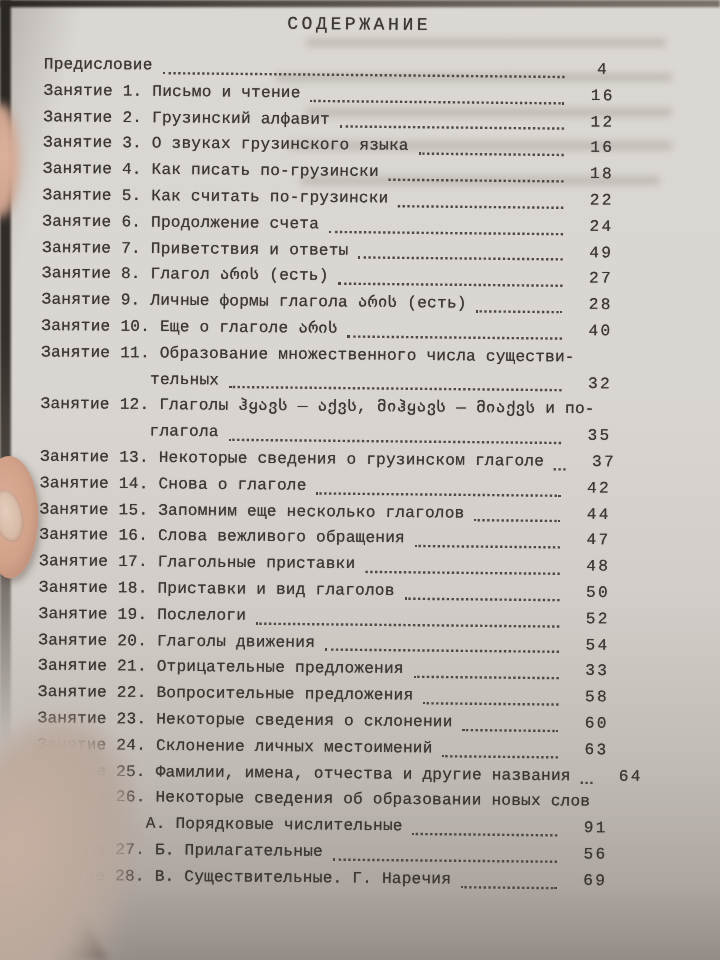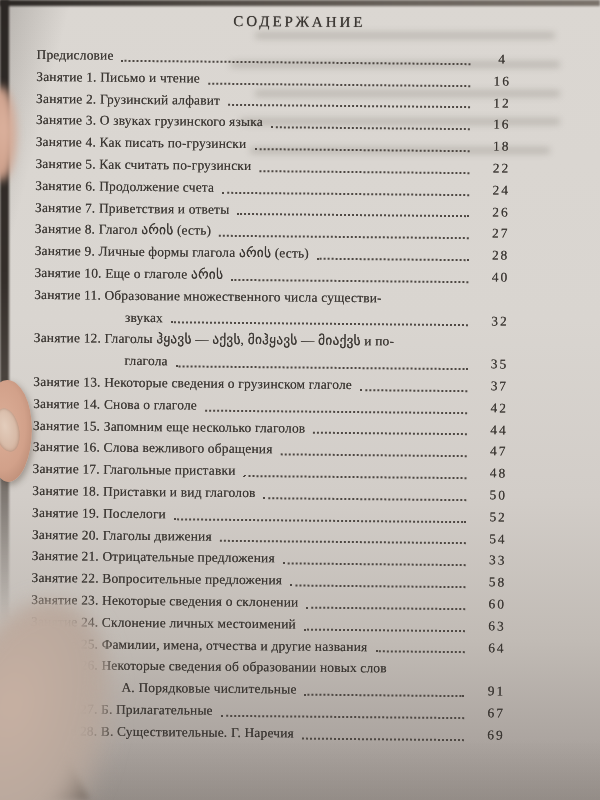--- a/index.html
+++ b/index.html
@@ -1,18 +1,18 @@
 <!DOCTYPE html>
 <html><head>
 <meta charset="utf-8">
 <style>
   html,body{margin:0;padding:0;background:#888;}
   .photo{
     position:relative;width:600px;height:800px;overflow:hidden;
-    font-family:Liberation Serif, serif;
+    font-family:Liberation Mono, monospace;
     background:
       linear-gradient(104deg, rgba(30,25,20,0.20) 0px, rgba(30,25,20,0.0) 9%),
       linear-gradient(to bottom, #dbd7d2 0%, #d9d5d0 40%, #d2cdc8 62%, #c1bbb5 80%, #aba49f 93%, #a49d98 100%);
   }
   
   .edge-top{position:absolute;top:0;left:0;width:100%;height:6px;
     background:linear-gradient(to right,#2b2724,#514b45 35%,#6b645d 70%,#7b736b);
     filter:blur(1px);}
   .edge-left{position:absolute;top:0;left:0;width:9px;height:78%;
     background:linear-gradient(to bottom,#2b2724 0%,#352f2b 45%,#57504a 70%,rgba(110,102,95,0) 100%);
@@ -107,42 +107,42 @@
           <span class="pg">22</span>
         </div>
         <div class="toc-row">
           <span class="lbl">Занятие 6. Продолжение счета</span>
           <span class="leader"></span>
           <span class="pg">24</span>
         </div>
         <div class="toc-row">
           <span class="lbl">Занятие 7. Приветствия и ответы</span>
           <span class="leader"></span>
-          <span class="pg">26</span>
+          <span class="pg">49</span>
         </div>
         <div class="toc-row">
           <span class="lbl">Занятие 8. Глагол არის (есть)</span>
           <span class="leader"></span>
           <span class="pg">27</span>
         </div>
         <div class="toc-row">
           <span class="lbl">Занятие 9. Личные формы глагола არის (есть)</span>
           <span class="leader"></span>
           <span class="pg">28</span>
         </div>
         <div class="toc-row">
           <span class="lbl">Занятие 10. Еще о глаголе არის</span>
           <span class="leader"></span>
           <span class="pg">40</span>
         </div>
         <div class="toc-row">
           <span class="lbl">Занятие 11. Образование множественного числа существи-</span>
         </div>
         <div class="toc-row indent">
-          <span class="lbl">звуках</span>
+          <span class="lbl">тельных</span>
           <span class="leader"></span>
           <span class="pg">32</span>
         </div>
         <div class="toc-row">
           <span class="lbl">Занятие 12. Глаголы ჰყავს — აქვს, მიჰყავს — მიაქვს и по-</span>
         </div>
         <div class="toc-row indent">
           <span class="lbl">глагола</span>
           <span class="leader"></span>
           <span class="pg">35</span>
@@ -216,21 +216,21 @@
           <span class="lbl">Занятие 26. Некоторые сведения об образовании новых слов</span>
         </div>
         <div class="toc-row indent">
           <span class="lbl">А. Порядковые числительные</span>
           <span class="leader"></span>
           <span class="pg">91</span>
         </div>
         <div class="toc-row">
           <span class="lbl">Занятие 27. Б. Прилагательные</span>
           <span class="leader"></span>
-          <span class="pg">67</span>
+          <span class="pg">56</span>
         </div>
         <div class="toc-row">
           <span class="lbl">Занятие 28. В. Существительные. Г. Наречия</span>
           <span class="leader"></span>
           <span class="pg">69</span>
         </div>
       </div>
   </div>
 
   <div class="edge-top"></div>

